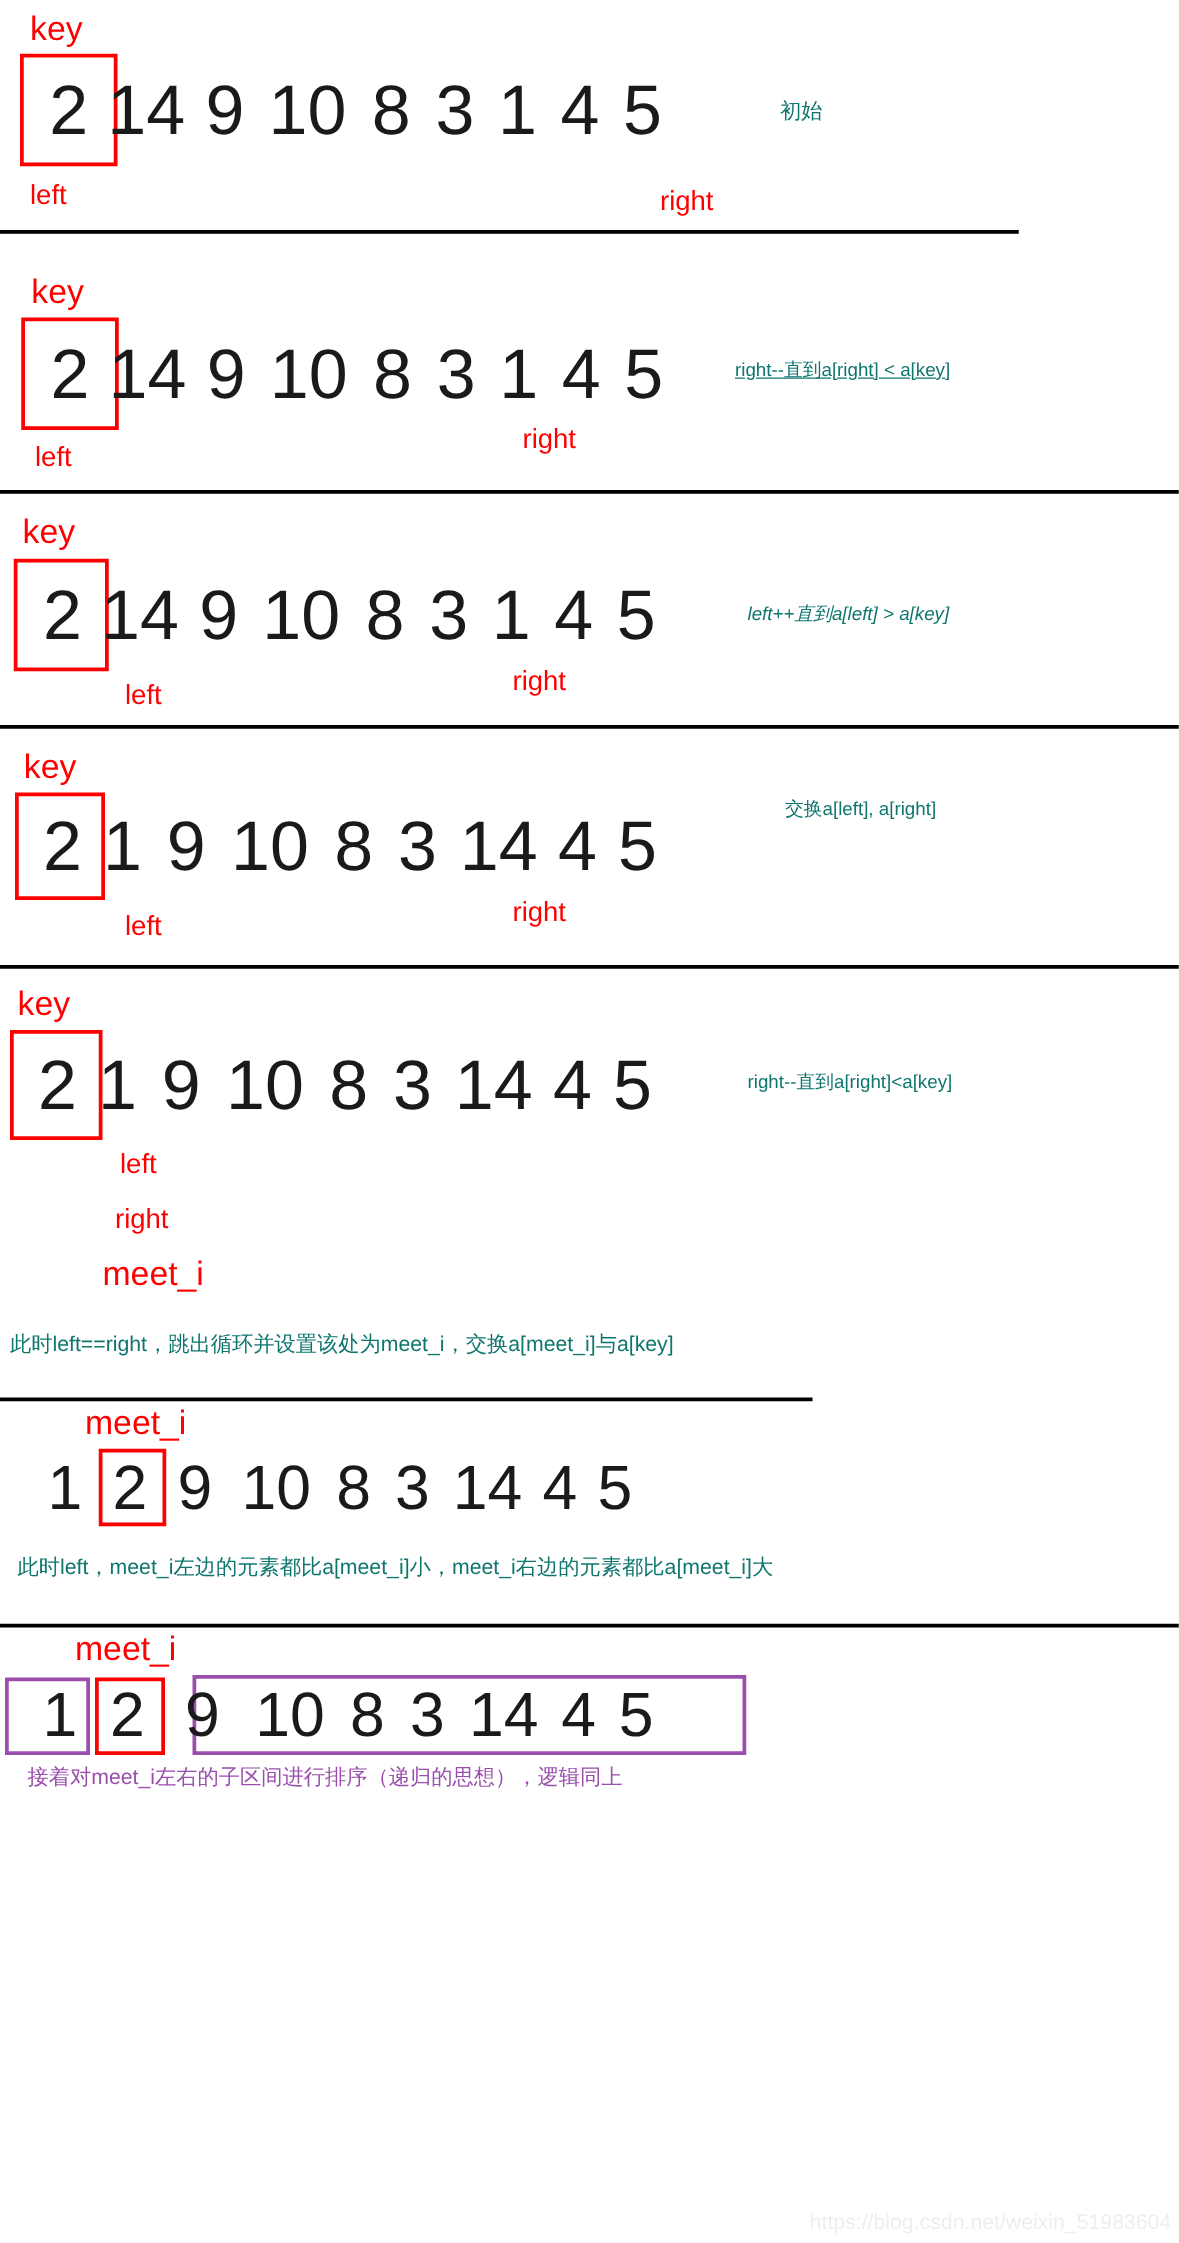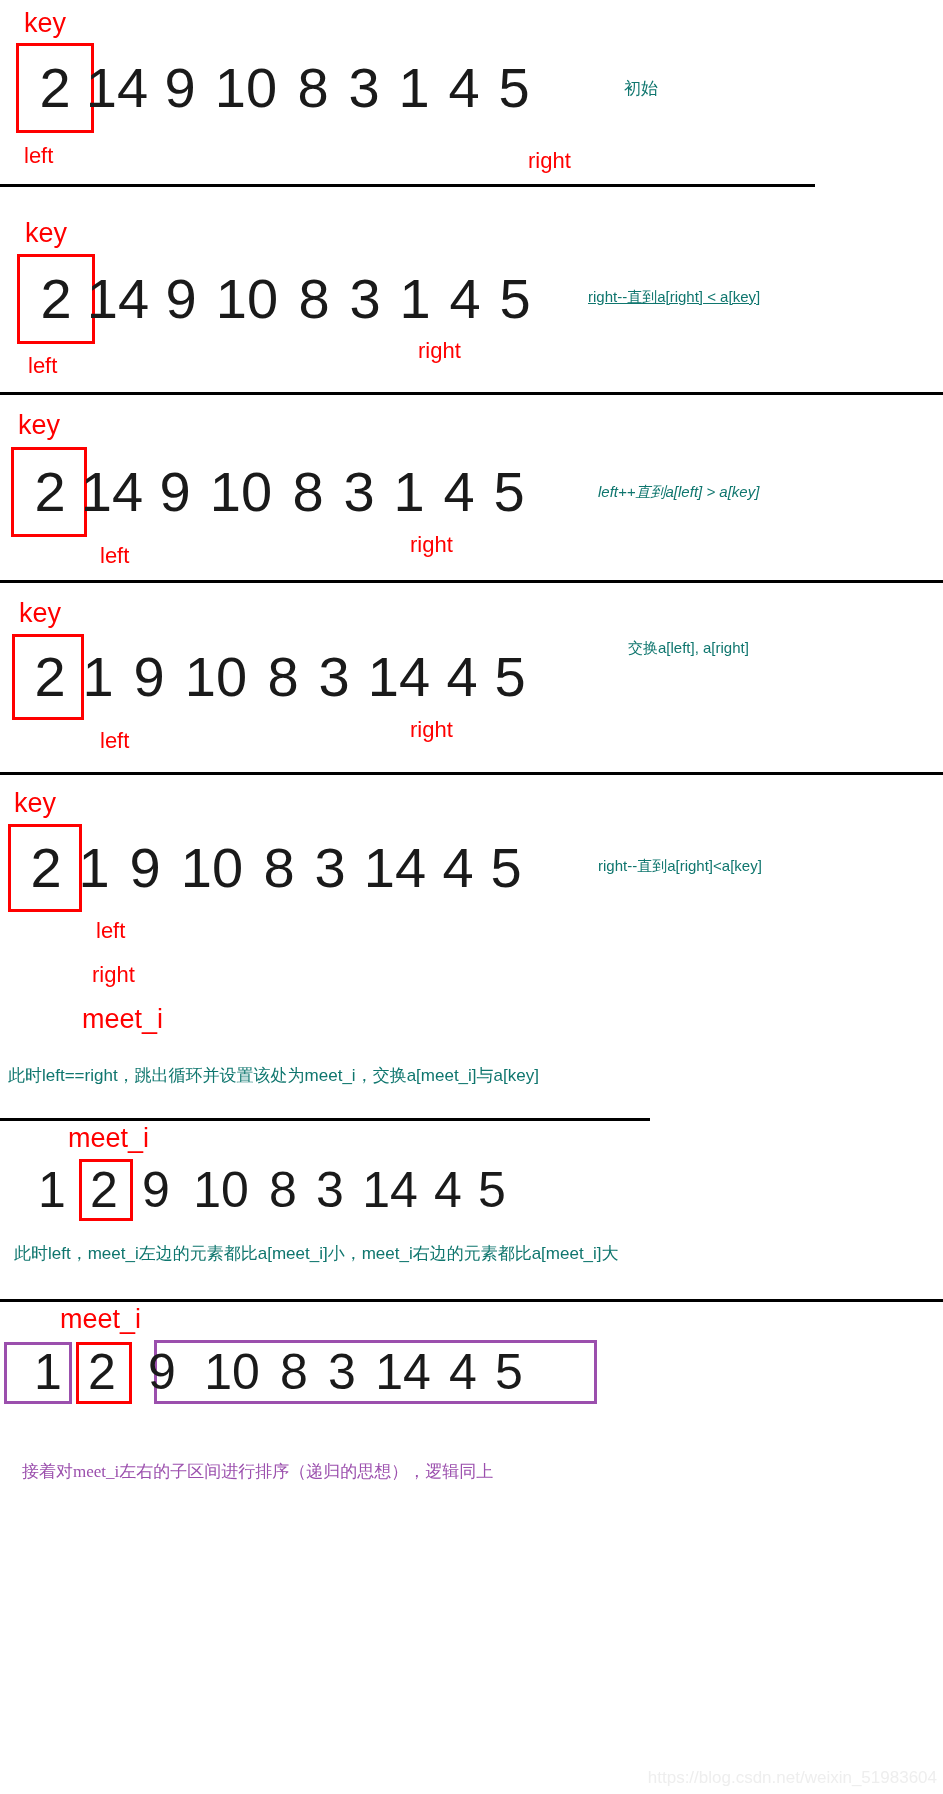--- a/index.html
+++ b/index.html
@@ -210,17 +210,17 @@
     <span class="lbl lbl-meet" style="left:60px; top:1306px;">meet_i</span>
 
     <div class="boxpurple" style="left:4px; top:1342px; width:68px; height:62px;"></div>
     <div class="boxred" style="left:76px; top:1342px; width:56px; height:62px;"></div>
     <div class="boxpurple" style="left:154px; top:1340px; width:443px; height:64px;"></div>
 
     <div class="numrow" style="left:22px; top:1347px; font-size:50px;">
       <span class="n" style="width:52px;">1</span><span class="n" style="width:56px;">2</span><span class="n" style="width:64px;">9</span><span class="n" style="width:76px;">10</span><span class="n" style="width:48px;">8</span><span class="n" style="width:48px;">3</span><span class="n" style="width:74px;">14</span><span class="n" style="width:46px;">4</span><span class="n" style="width:46px;">5</span>
     </div>
 
-    <span class="note-purple" style="left:22px; top:1463px;font-family:Liberation Serif, serif;">接着对meet_i左右的子区间进行排序（递归的思想），逻辑同上</span>
+    <span class="note-purple" style="left:22px; top:1413px;">接着对meet_i左右的子区间进行排序（递归的思想），逻辑同上</span>
   </div>
 
   <span class="watermark">https://blog.csdn.net/weixin_51983604</span>
 </div>
 
 </body></html>

